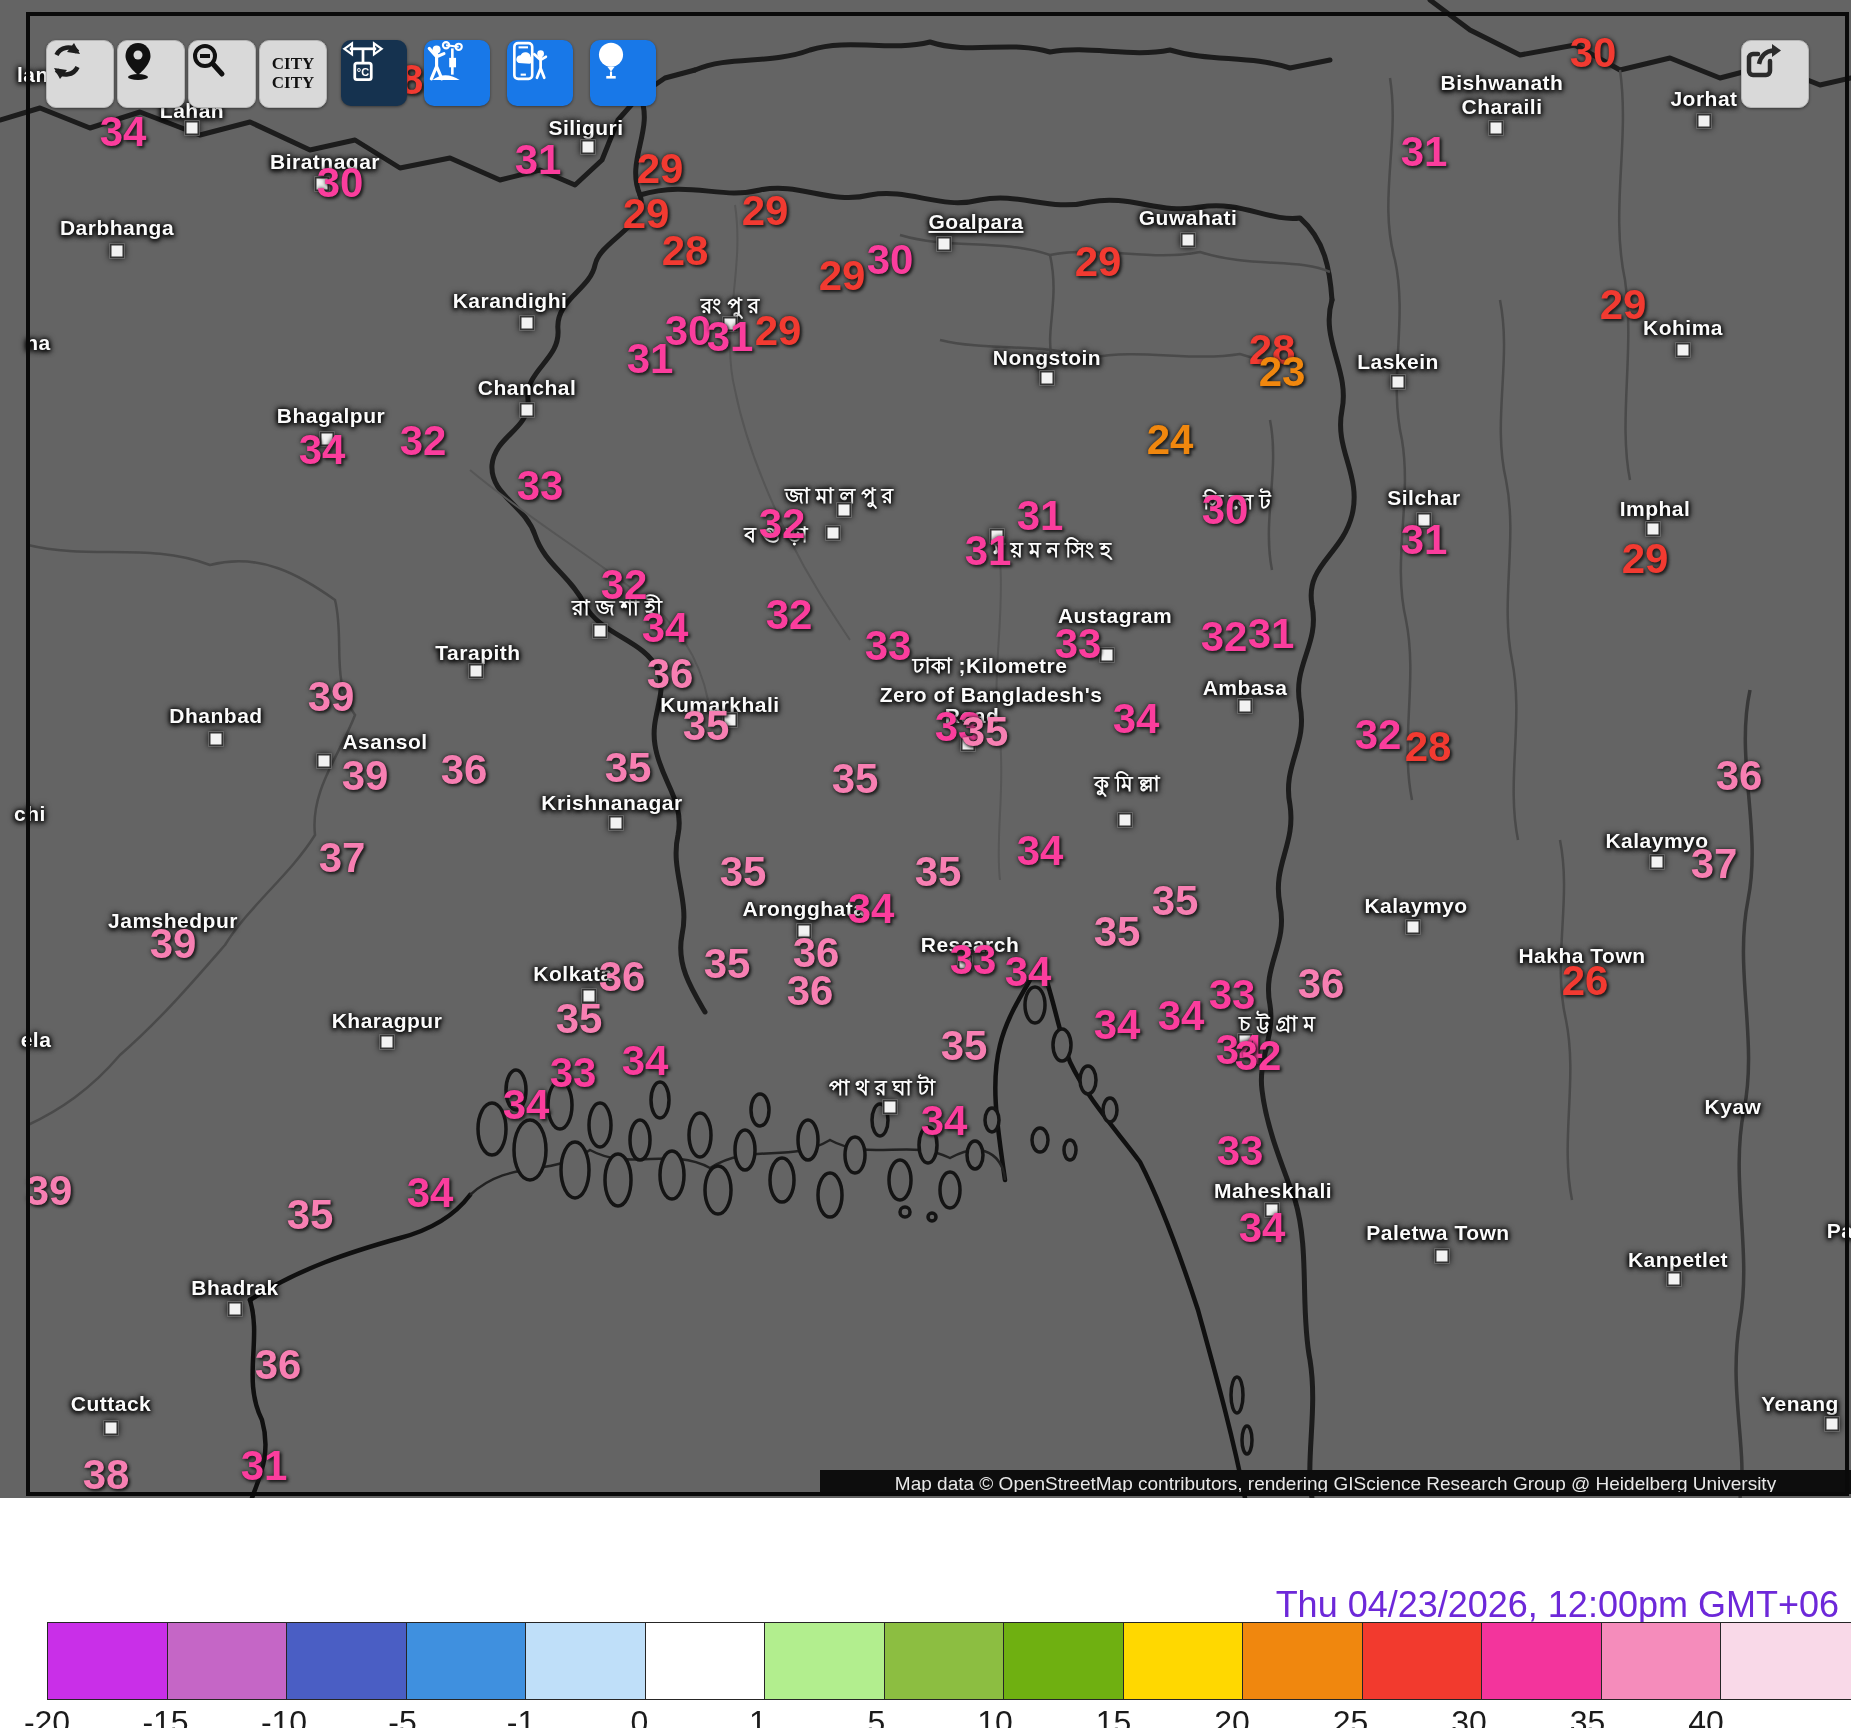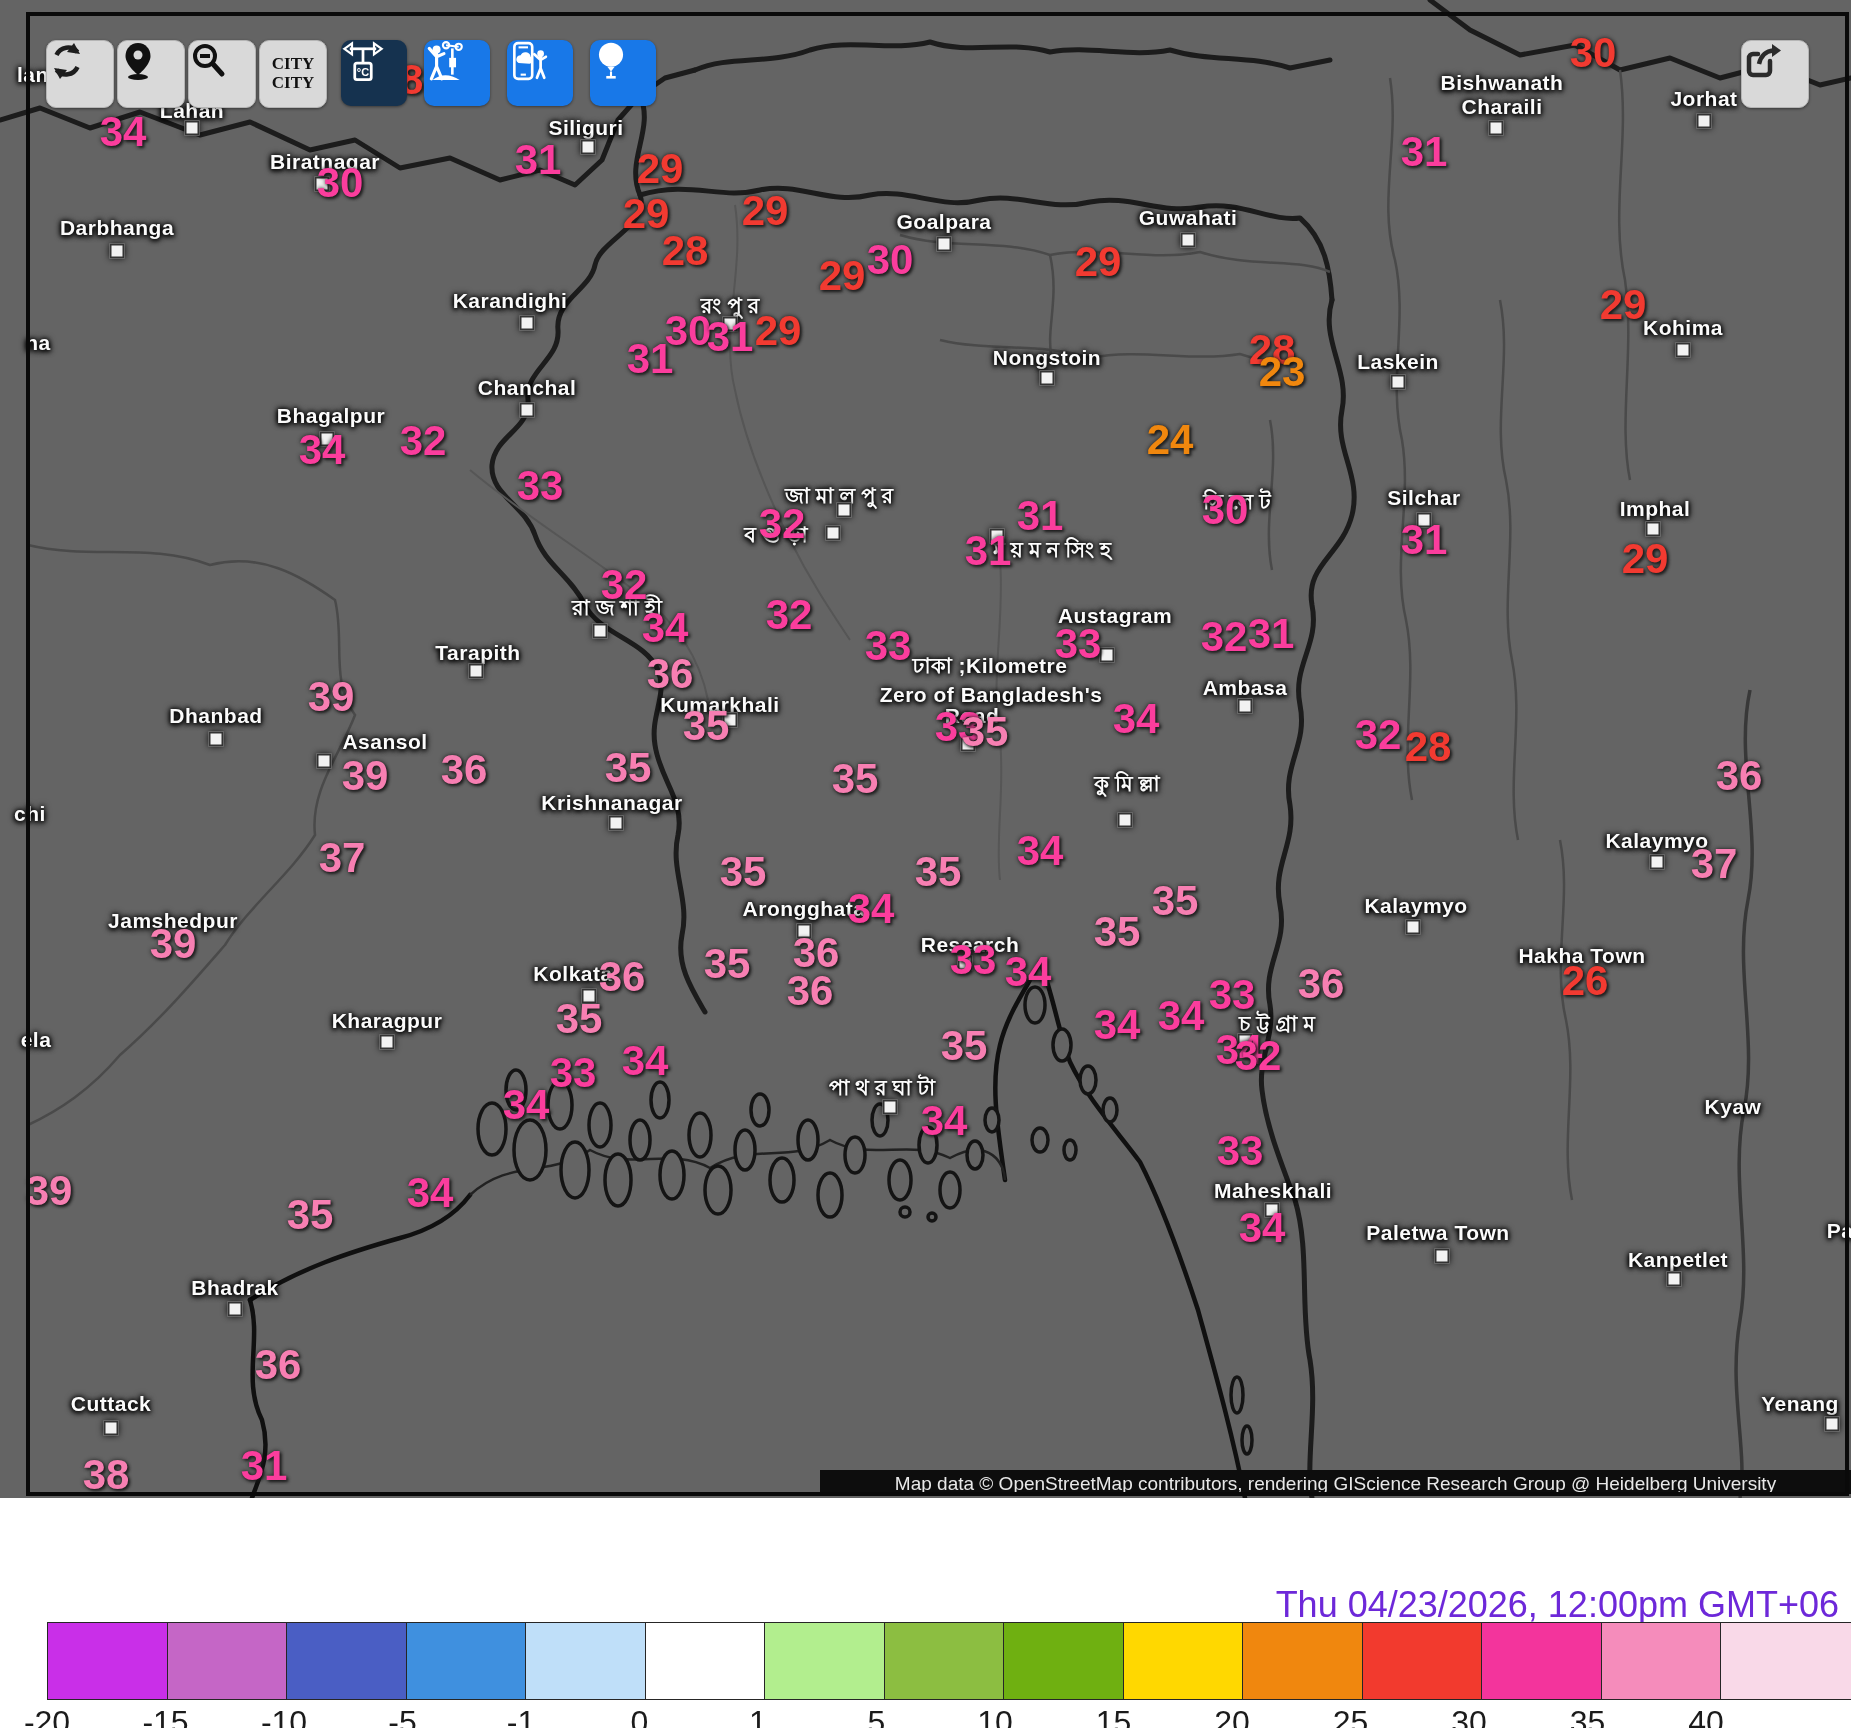--- a/index.html
+++ b/index.html
@@ -132,21 +132,21 @@
         <div class="marker" style="left: 117px; top: 251px;"></div>
         <div class="city" style="left: 586px; top: 128px;">Siliguri</div>
         <div class="marker" style="left: 588px; top: 147px;"></div>
         <div class="city" style="left: 510px; top: 301px;">Karandighi</div>
         <div class="marker" style="left: 527px; top: 323px;"></div>
         <div class="city" style="left: 527px; top: 388px;">Chanchal</div>
         <div class="marker" style="left: 527px; top: 410px;"></div>
         <div class="city" style="left: 331px; top: 416px;">Bhagalpur</div>
         <div class="marker" style="left: 327px; top: 439px;"></div>
         <div class="city" style="left: 38px; top: 343px;">na</div>
-        <div class="city" style="left: 944px; top: 222px;">Goalpara</div>
+        <div class="city" style="left: 976px; top: 222px; text-decoration: underline;">Goalpara</div>
         <div class="marker" style="left: 944px; top: 244px;"></div>
         <div class="city" style="left: 1188px; top: 218px;">Guwahati</div>
         <div class="marker" style="left: 1188px; top: 240px;"></div>
         <div class="city" style="left: 1502px; top: 95px;">Bishwanath
 Charaili</div>
         <div class="marker" style="left: 1496px; top: 128px;"></div>
         <div class="city" style="left: 1704px; top: 99px;">Jorhat</div>
         <div class="marker" style="left: 1704px; top: 121px;"></div>
         <div class="city" style="left: 1047px; top: 358px;">Nongstoin</div>
         <div class="marker" style="left: 1047px; top: 378px;"></div>

